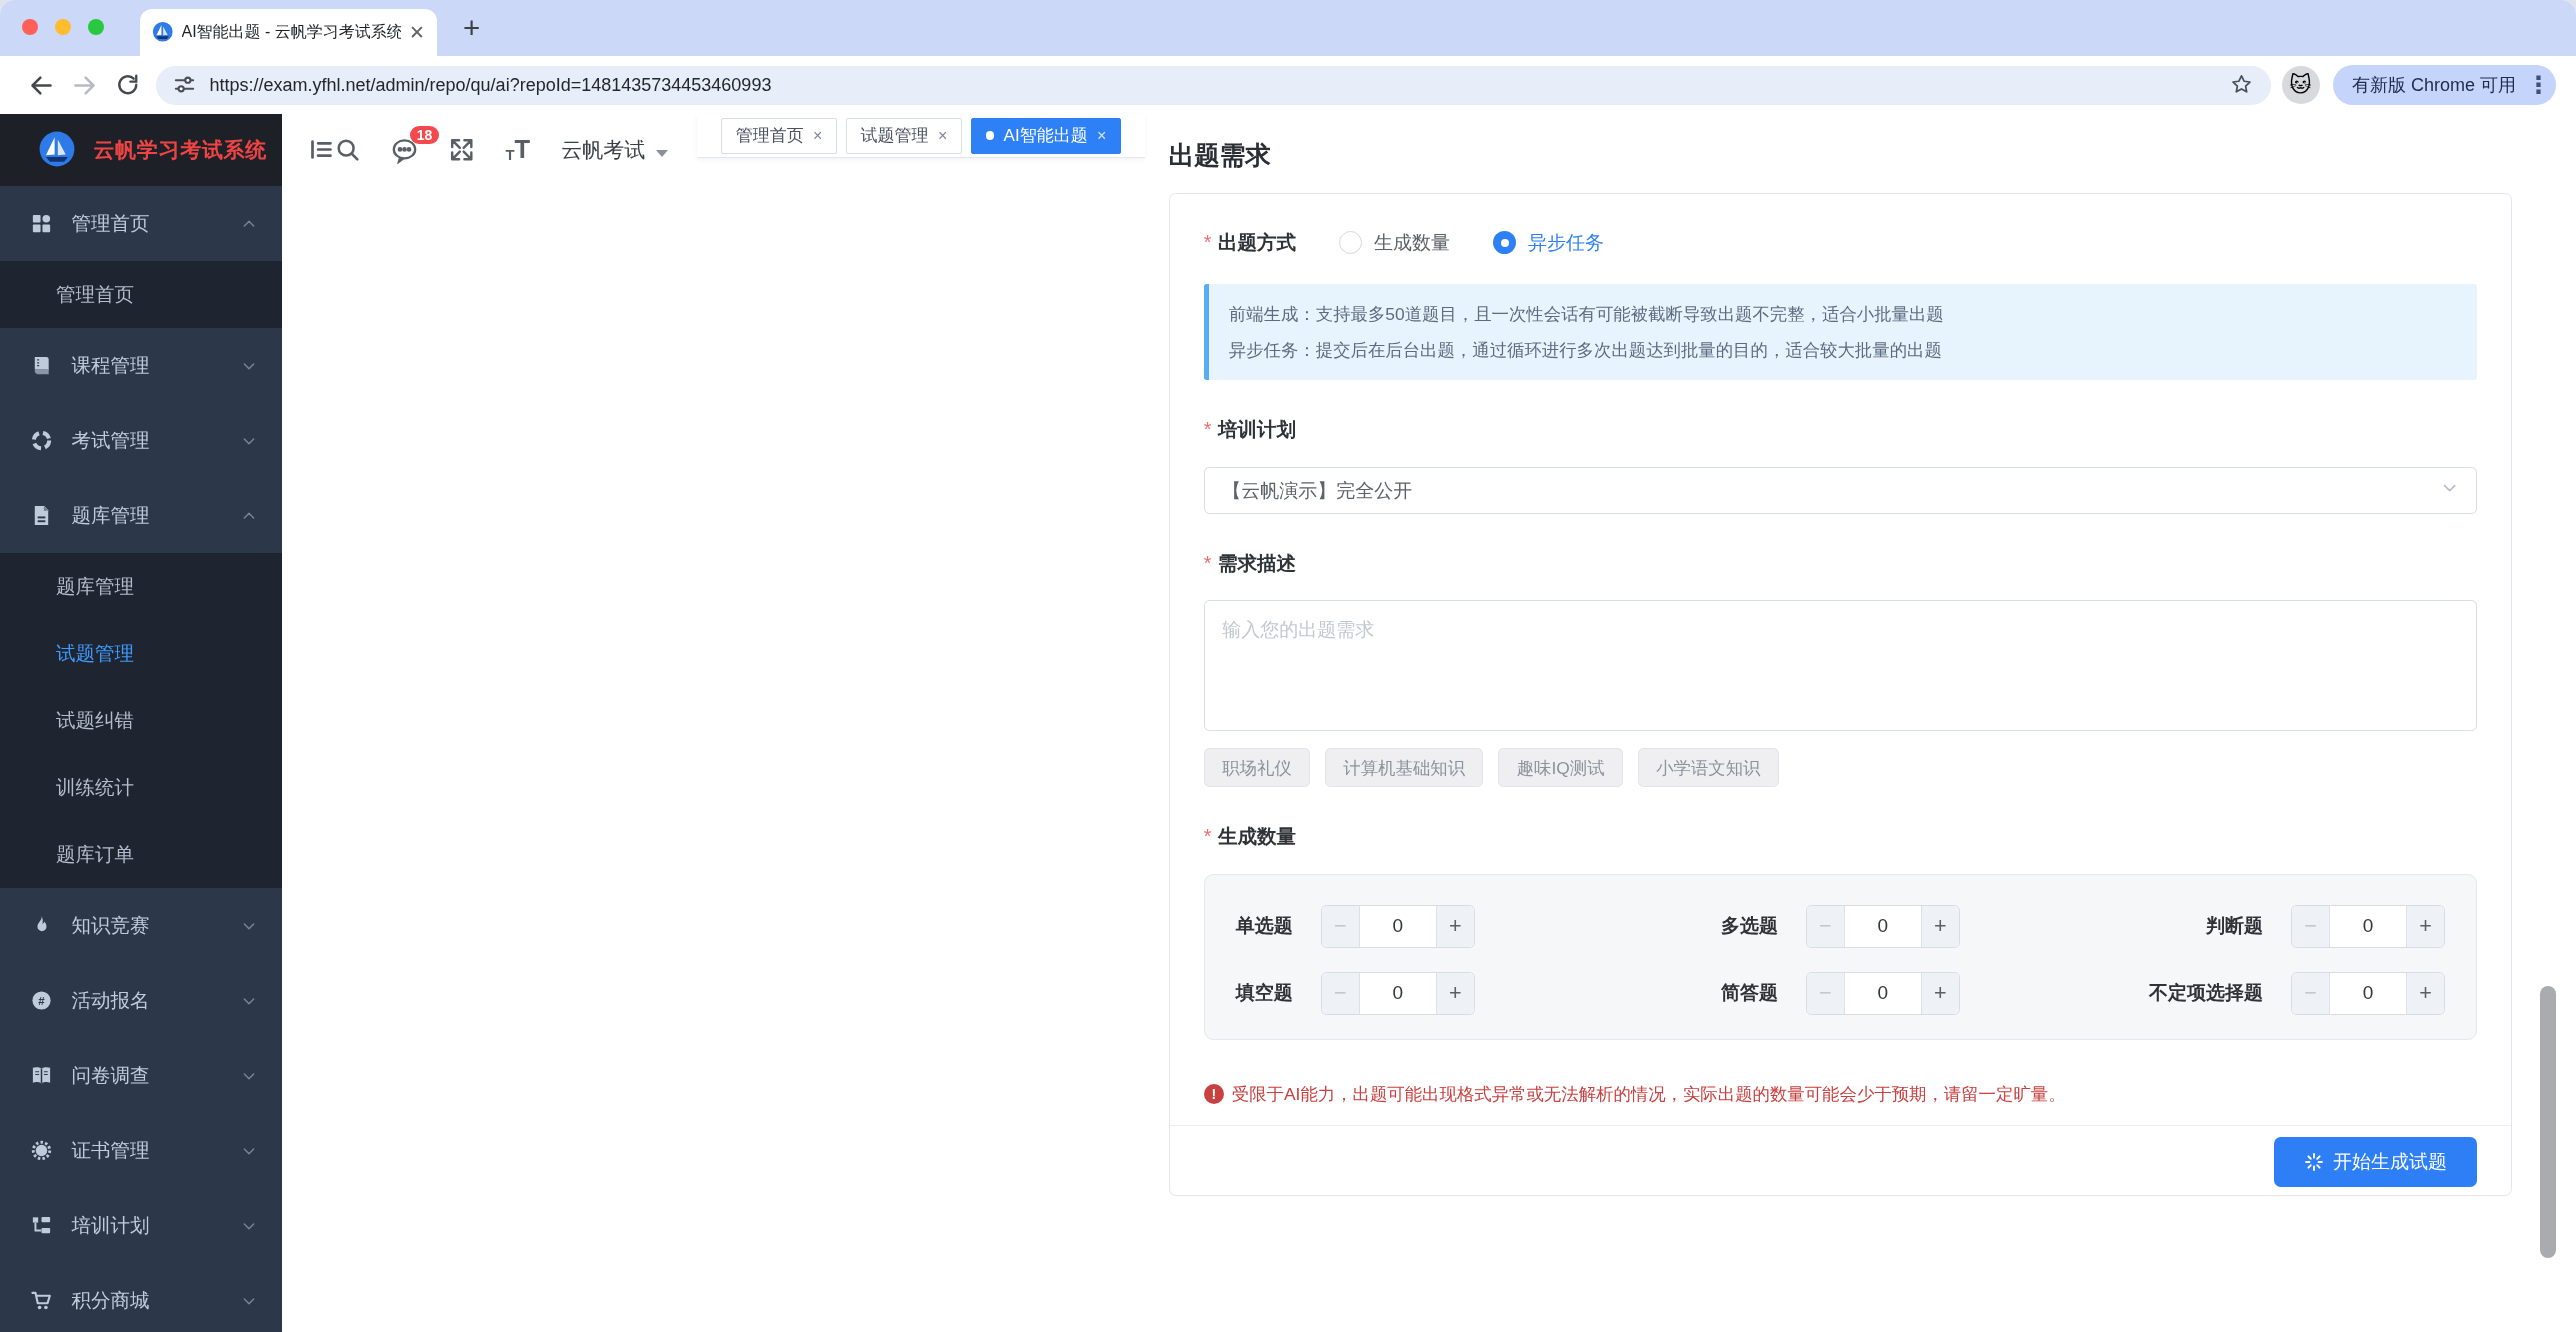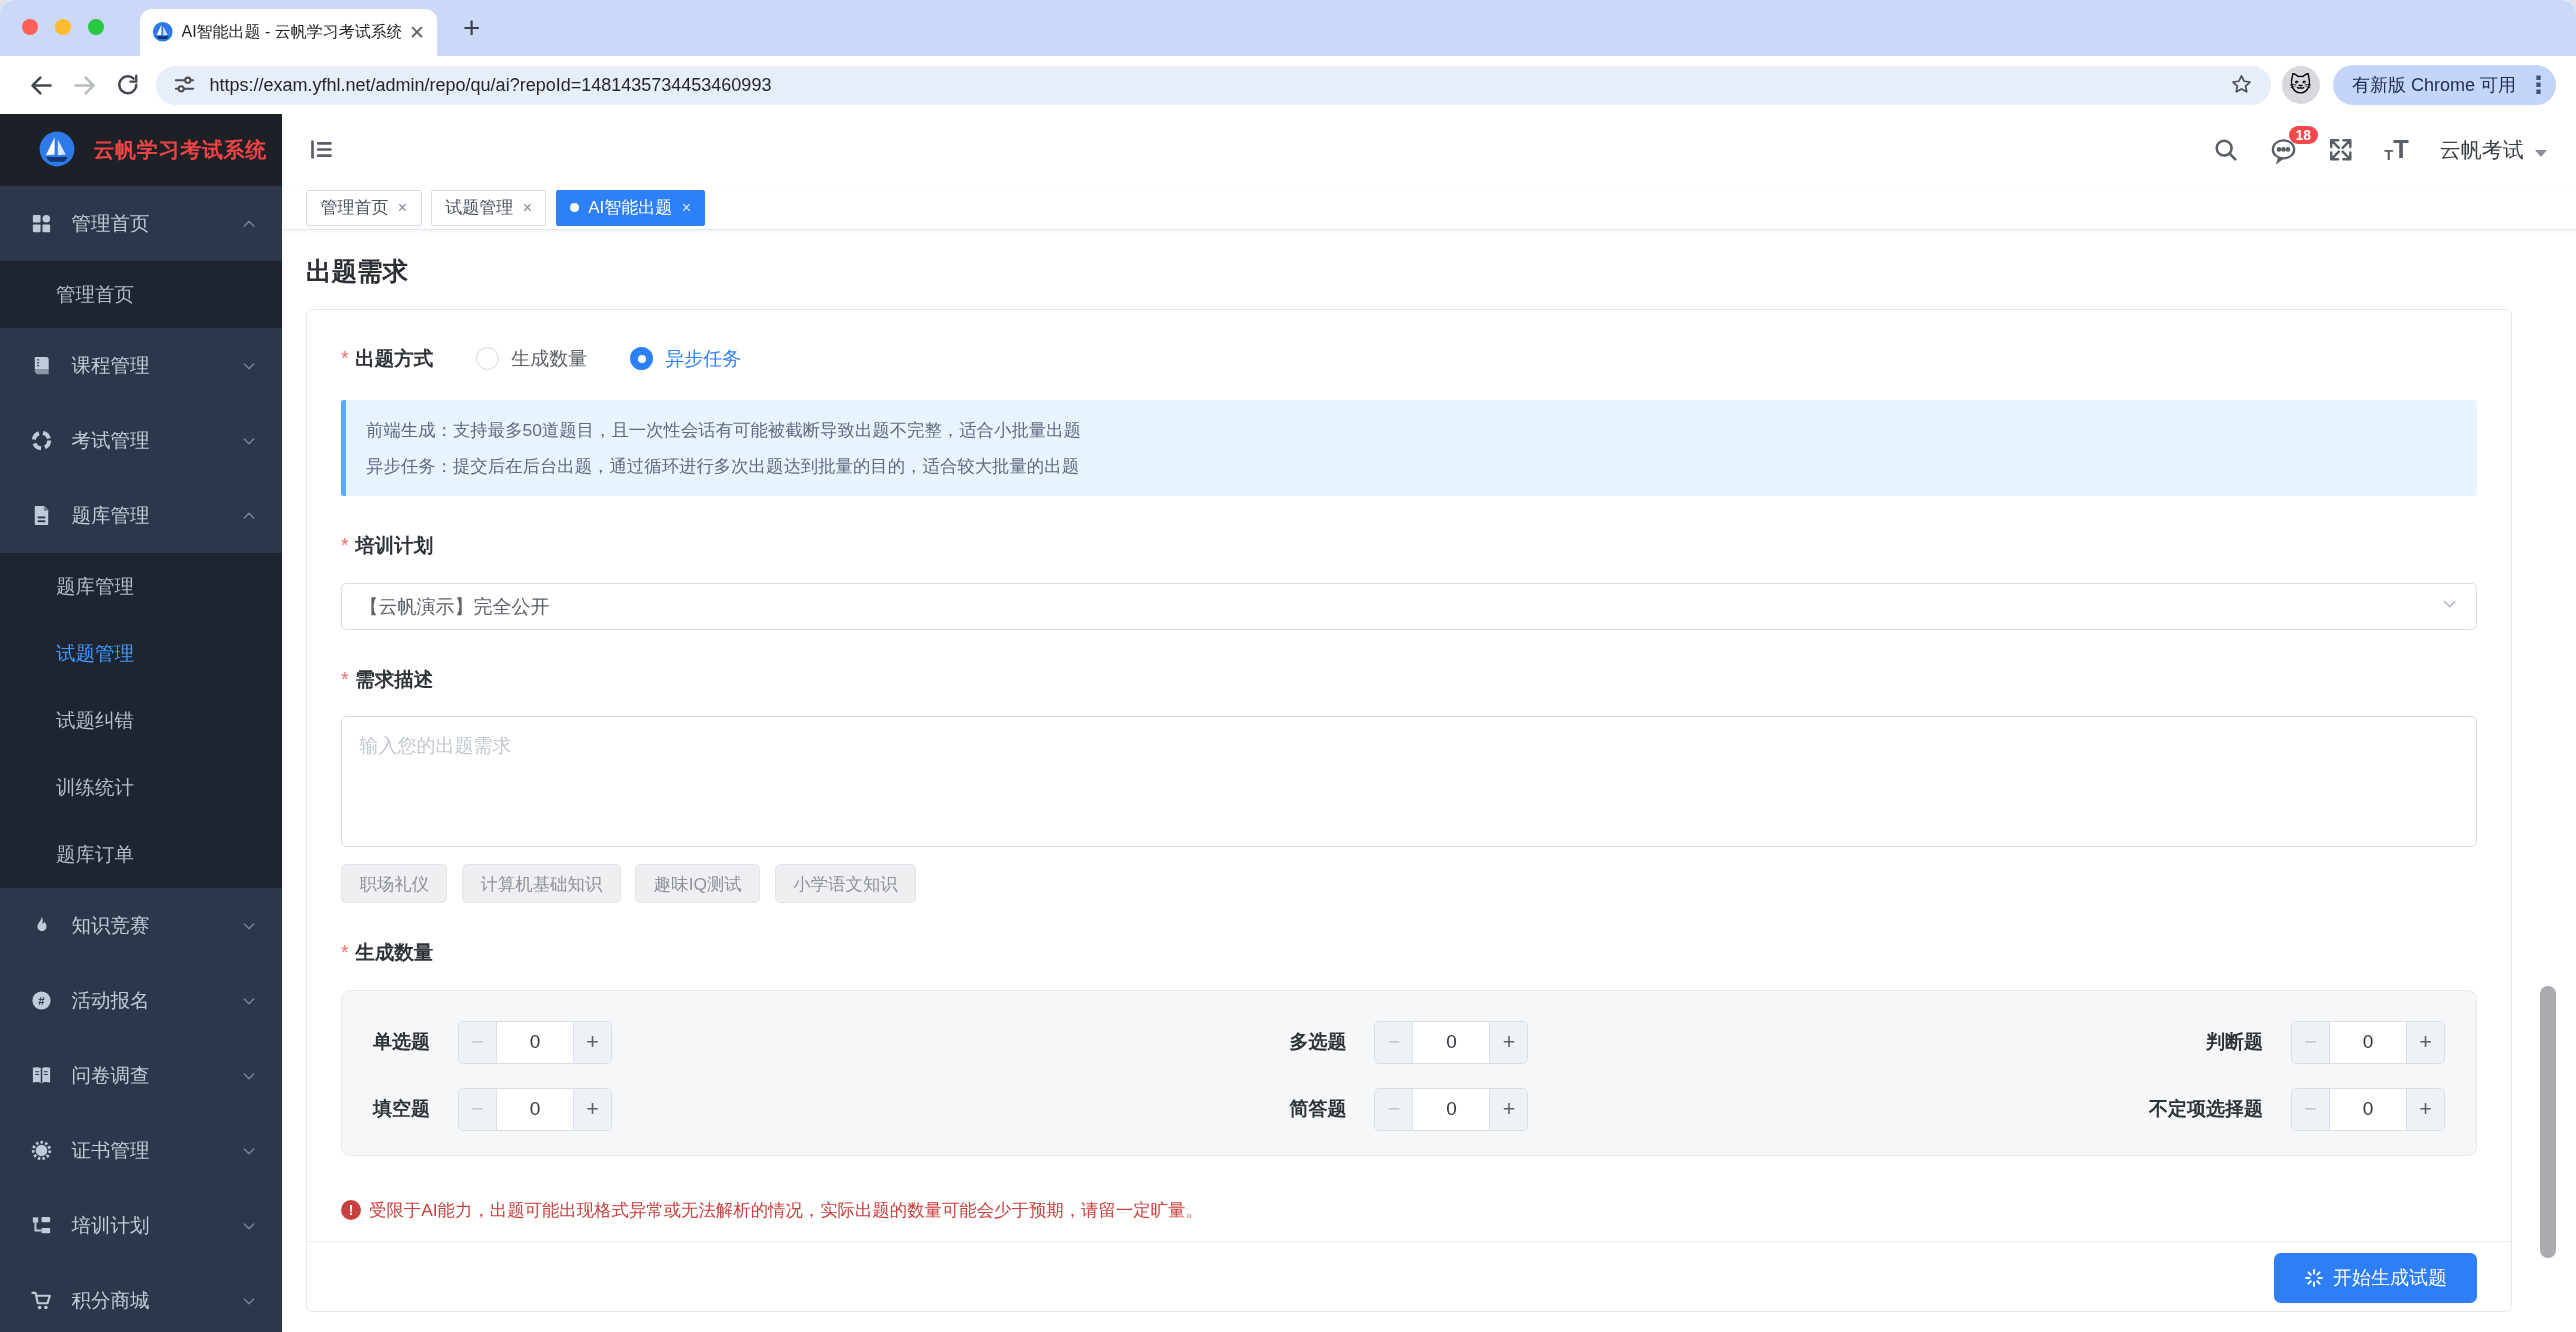--- a/index.html
+++ b/index.html
@@ -33,21 +33,21 @@
   .nav { flex:1; overflow:hidden; }
   .nav-item { height:75px; display:flex; align-items:center; padding:0 25.5px 0 29.5px; cursor:pointer; }
   .nav-item .ic { width:23px; height:23px; margin-right:19px; flex:none; color:#bfcbd9; }
   .nav-item .lbl { flex:1; font-size:19.5px; color:#c2cbda; white-space:nowrap; }
   .chev { width:16px; height:16px; color:#76849b; flex:none; }
   .chev.up { transform:rotate(180deg); }
   .submenu { background:#1e2430; }
   .sub-item { height:67px; display:flex; align-items:center; padding-left:56px; font-size:19.5px; color:#b3bdcc; cursor:pointer; }
   .sub-item.active { color:#3f9bff; }
 
-  .main { flex:1; display:flex; flex-direction:column; min-width:0; position:relative; background:#fff; }
+  .main { flex:1; display:flex; flex-direction:row; min-width:0; position:relative; background:#fff; }
   .hdr { height:72px; display:flex; align-items:center; padding:0 29.5px 0 25.5px; flex:none; }
   .hamburger { color:#5a5e66; }
   .hdr-right { margin-left:auto; display:flex; align-items:center; gap:31px; }
   .hicon { color:#5a5f66; position:relative; display:flex; }
   .badge { position:absolute; top:-10.7px; left:19px; background:#f4494c; color:#fff; font-size:14px; border-radius:12px; padding:2px 6.7px; font-weight:700; line-height:1; }
   .fontsize { font-weight:700; color:#5a5f66; display:flex; align-items:flex-end; line-height:1; }
   .fontsize .small { font-size:14.8px; } .fontsize .big { font-size:25.5px; }
   .user { font-size:21px; color:#3a3f46; display:flex; align-items:center; gap:10.7px; }
   .caret { width:0; height:0; border-left:6px solid transparent; border-right:6px solid transparent; border-top:7.4px solid #8a8f99; margin-top:6.7px; }
 

